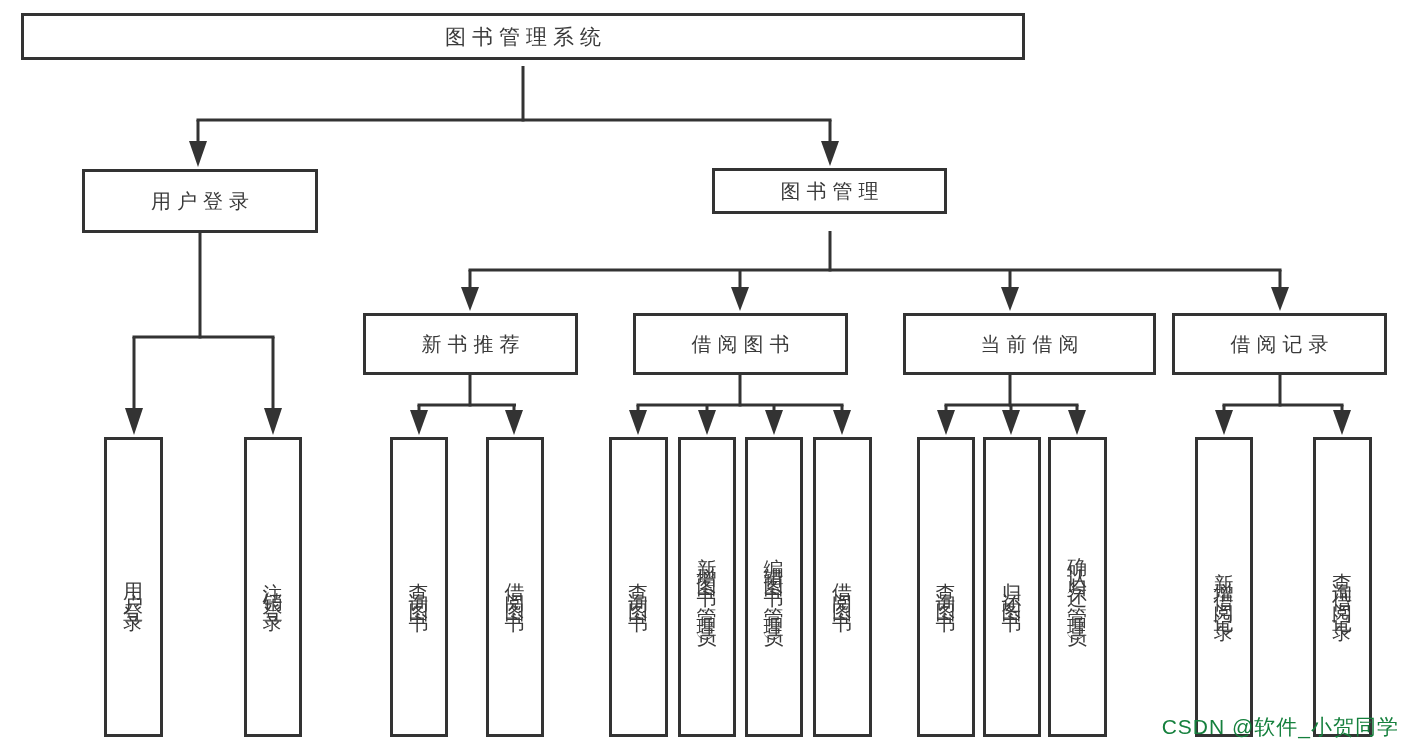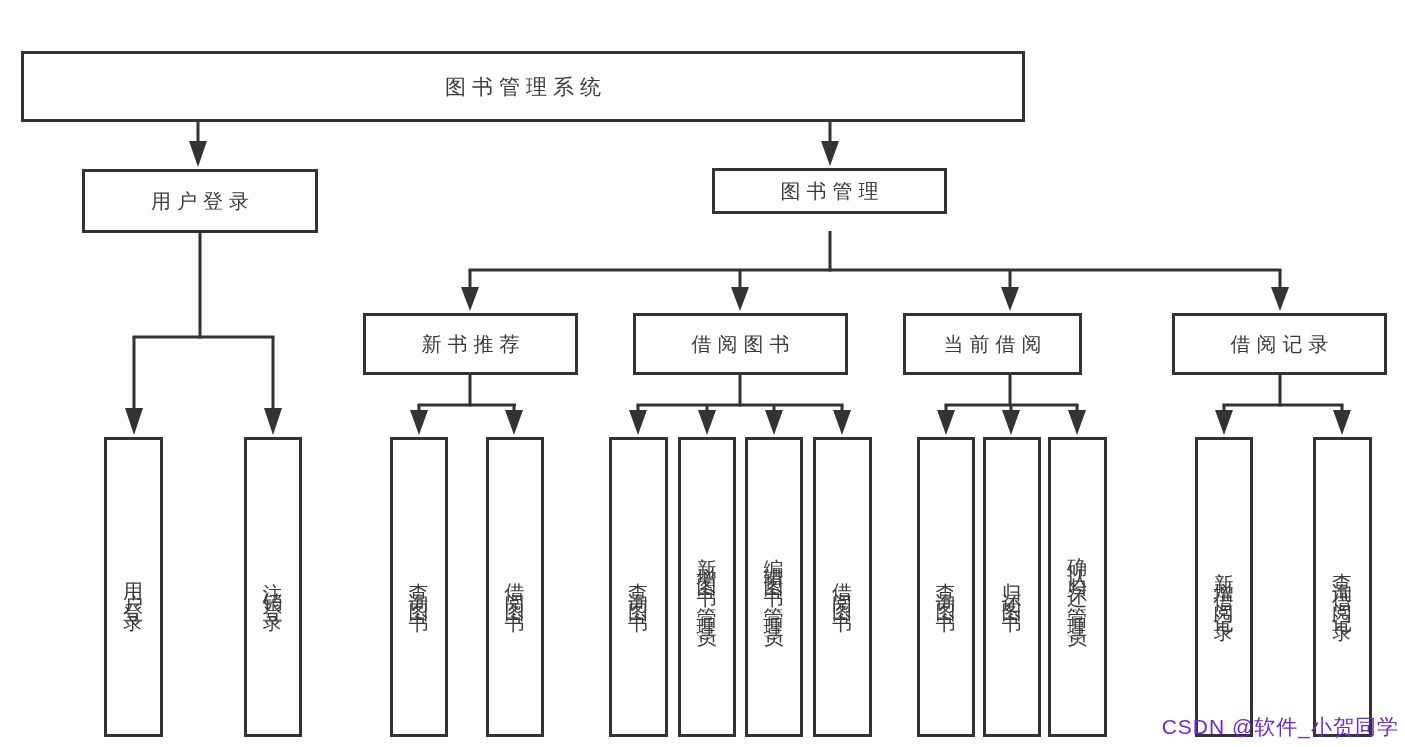--- a/index.html
+++ b/index.html
@@ -48,21 +48,21 @@
     line-height: 1;
     white-space: nowrap;
     color: #3a3a3a;
   }
   .watermark {
     position: absolute;
     right: 6px;
     bottom: 6px;
     font-size: 21px;
     letter-spacing: 1px;
-    color: #6d28d9;
+    color: #15803d;
     z-index: 20;
     white-space: nowrap;
   }
   svg line { stroke: #333333; stroke-width: 3; }
   svg polygon { fill: #333333; stroke: none; }
 </style>
 </head>
 <body>
 
 <div class="stage">
@@ -122,38 +122,38 @@
     <polygon points="1068,410 1086,410 1077,435"></polygon>
 
     <line x1="1280" y1="373" x2="1280" y2="406.5"></line>
     <line x1="1222.5" y1="405" x2="1343.5" y2="405"></line>
     <line x1="1224" y1="405" x2="1224" y2="412"></line>
     <line x1="1342" y1="405" x2="1342" y2="412"></line>
     <polygon points="1215,410 1233,410 1224,435"></polygon>
     <polygon points="1333,410 1351,410 1342,435"></polygon>
   </svg>
 
-  <div class="node h-label title-box" style="left:21px; top:13px; width:1004px; height:71px;margin-top:38px;">
+  <div class="node h-label title-box" style="left:21px; top:13px; width:1004px; height:47px;">
     <span>图书管理系统</span>
   </div>
 
   <div class="node h-label" style="left:82px; top:169px; width:236px; height:64px;">
     <span>用户登录</span>
   </div>
   <div class="node h-label" style="left:712px; top:168px; width:235px; height:46px;">
     <span>图书管理</span>
   </div>
 
   <div class="node h-label" style="left:363px; top:313px; width:215px; height:62px;">
     <span>新书推荐</span>
   </div>
   <div class="node h-label" style="left:633px; top:313px; width:215px; height:62px;">
     <span>借阅图书</span>
   </div>
-  <div class="node h-label" style="left:903px; top:313px; width:179px; height:62px;">
+  <div class="node h-label" style="left:903px; top:313px; width:253px; height:62px;">
     <span>当前借阅</span>
   </div>
   <div class="node h-label" style="left:1172px; top:313px; width:215px; height:62px;">
     <span>借阅记录</span>
   </div>
 
   <div class="node leaf" style="left:104px; top:437px; width:59px; height:300px;">
     <span>用户登录</span>
   </div>
   <div class="node leaf" style="left:244px; top:437px; width:58px; height:300px;">

